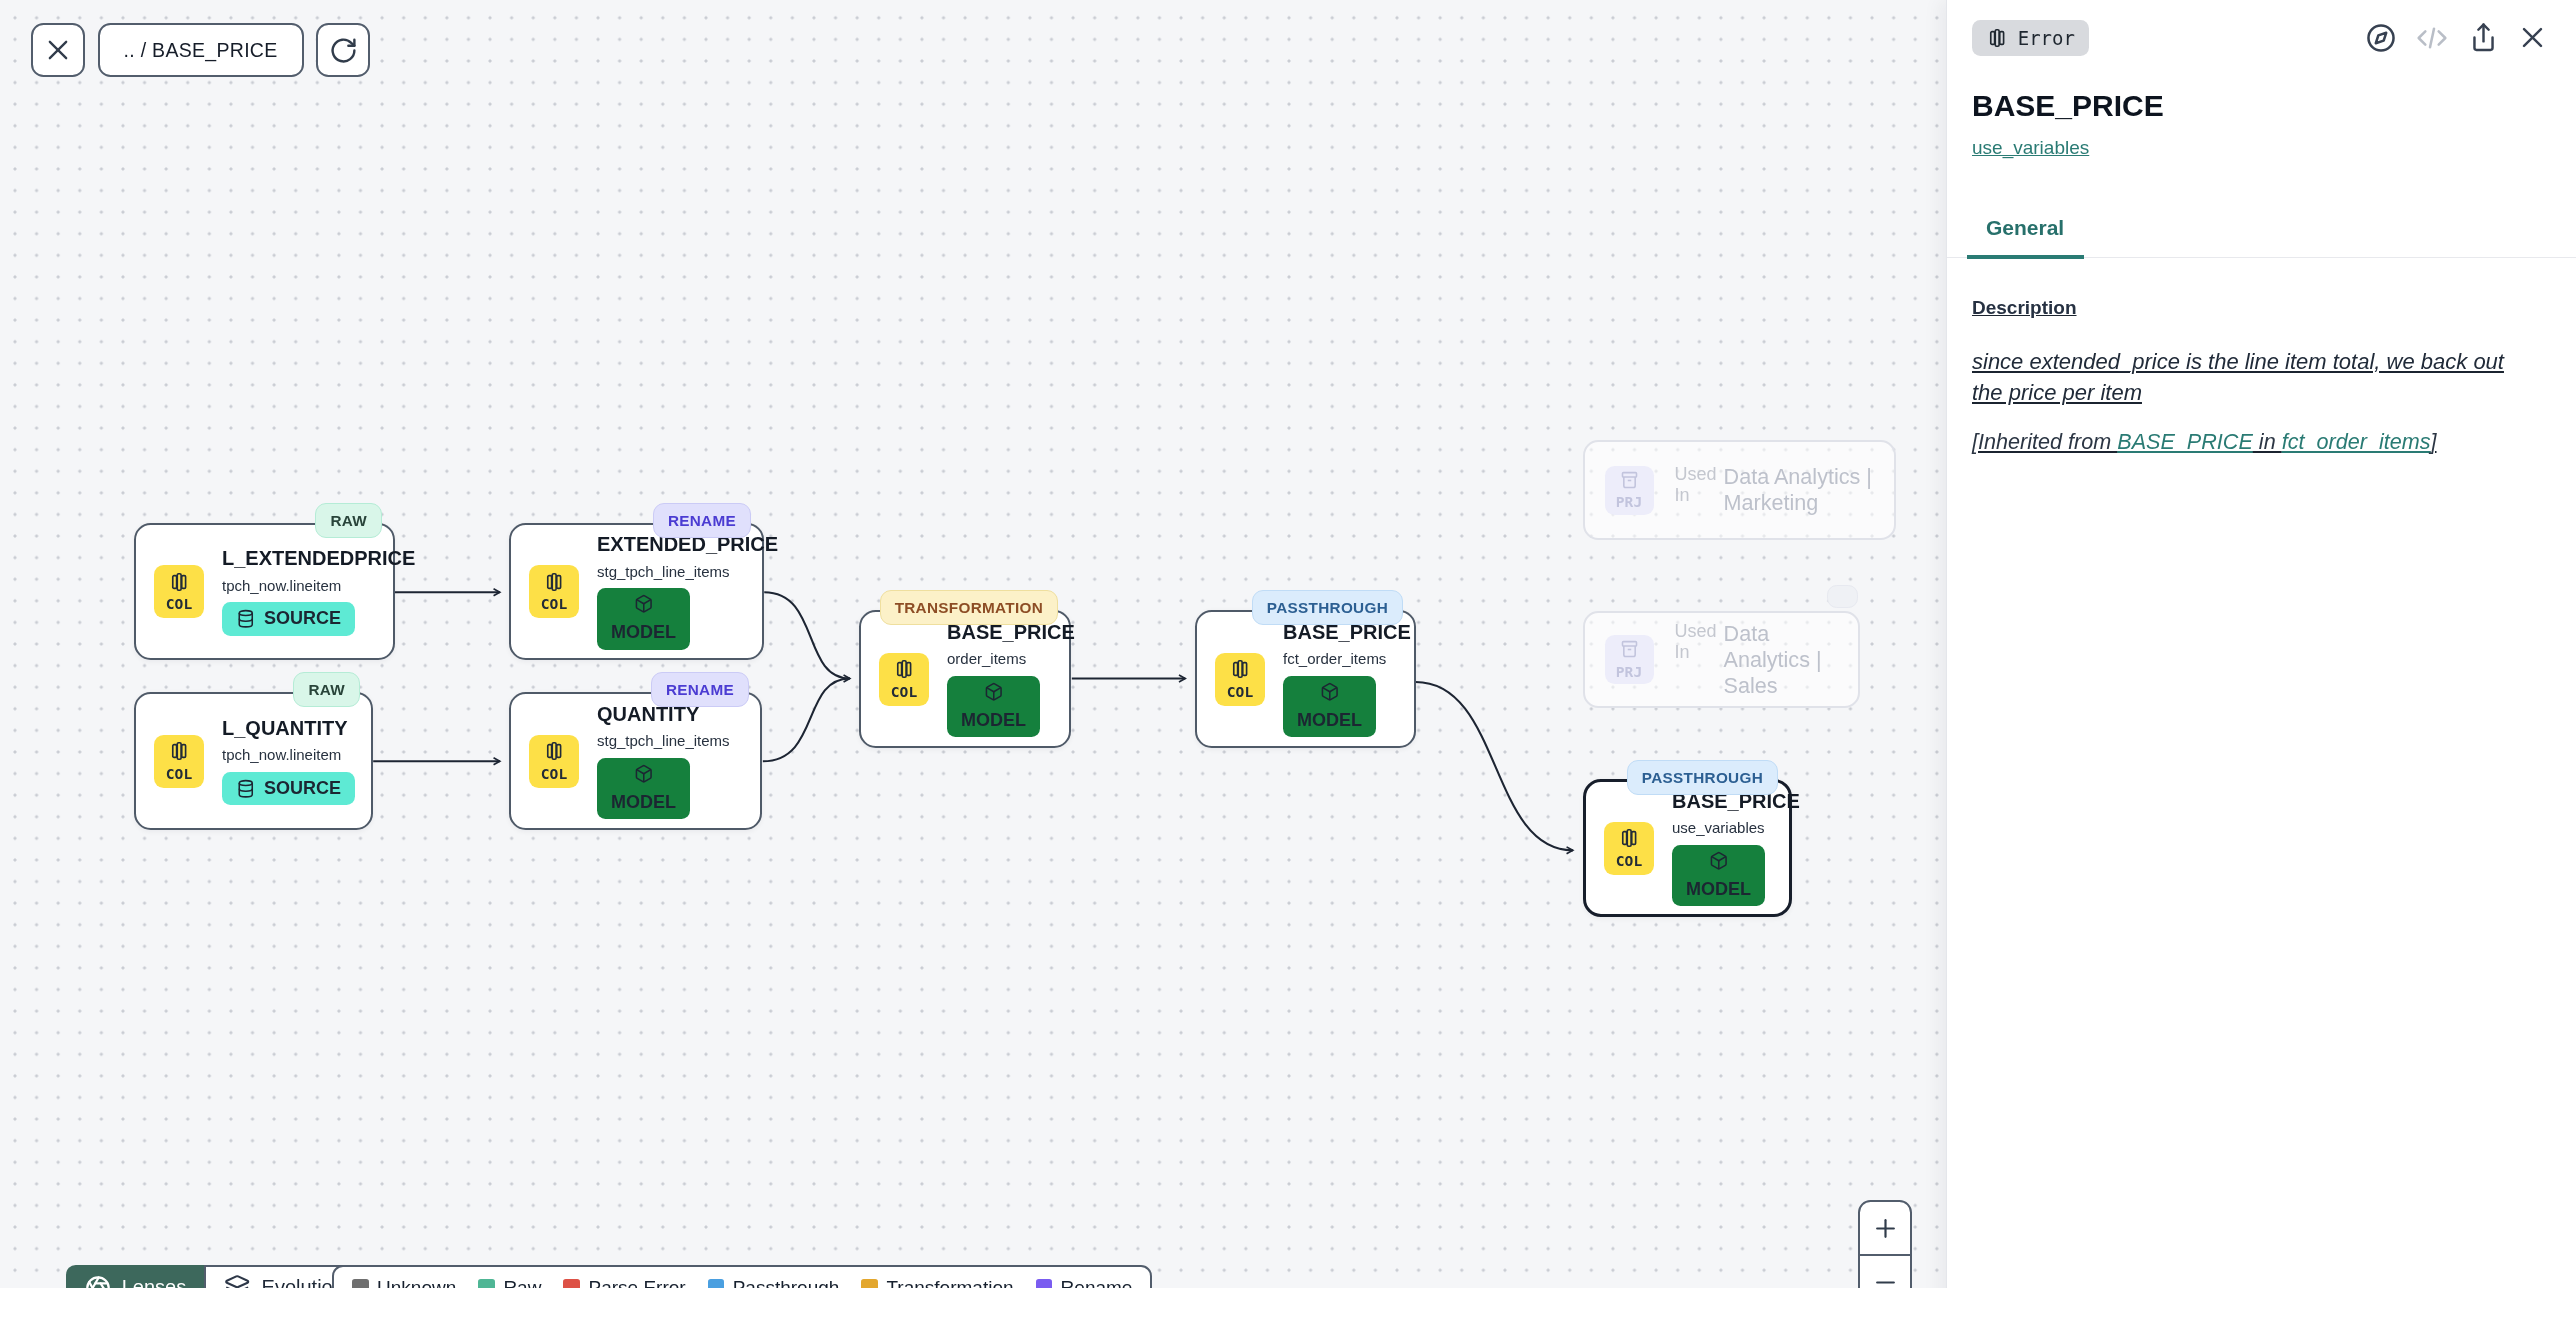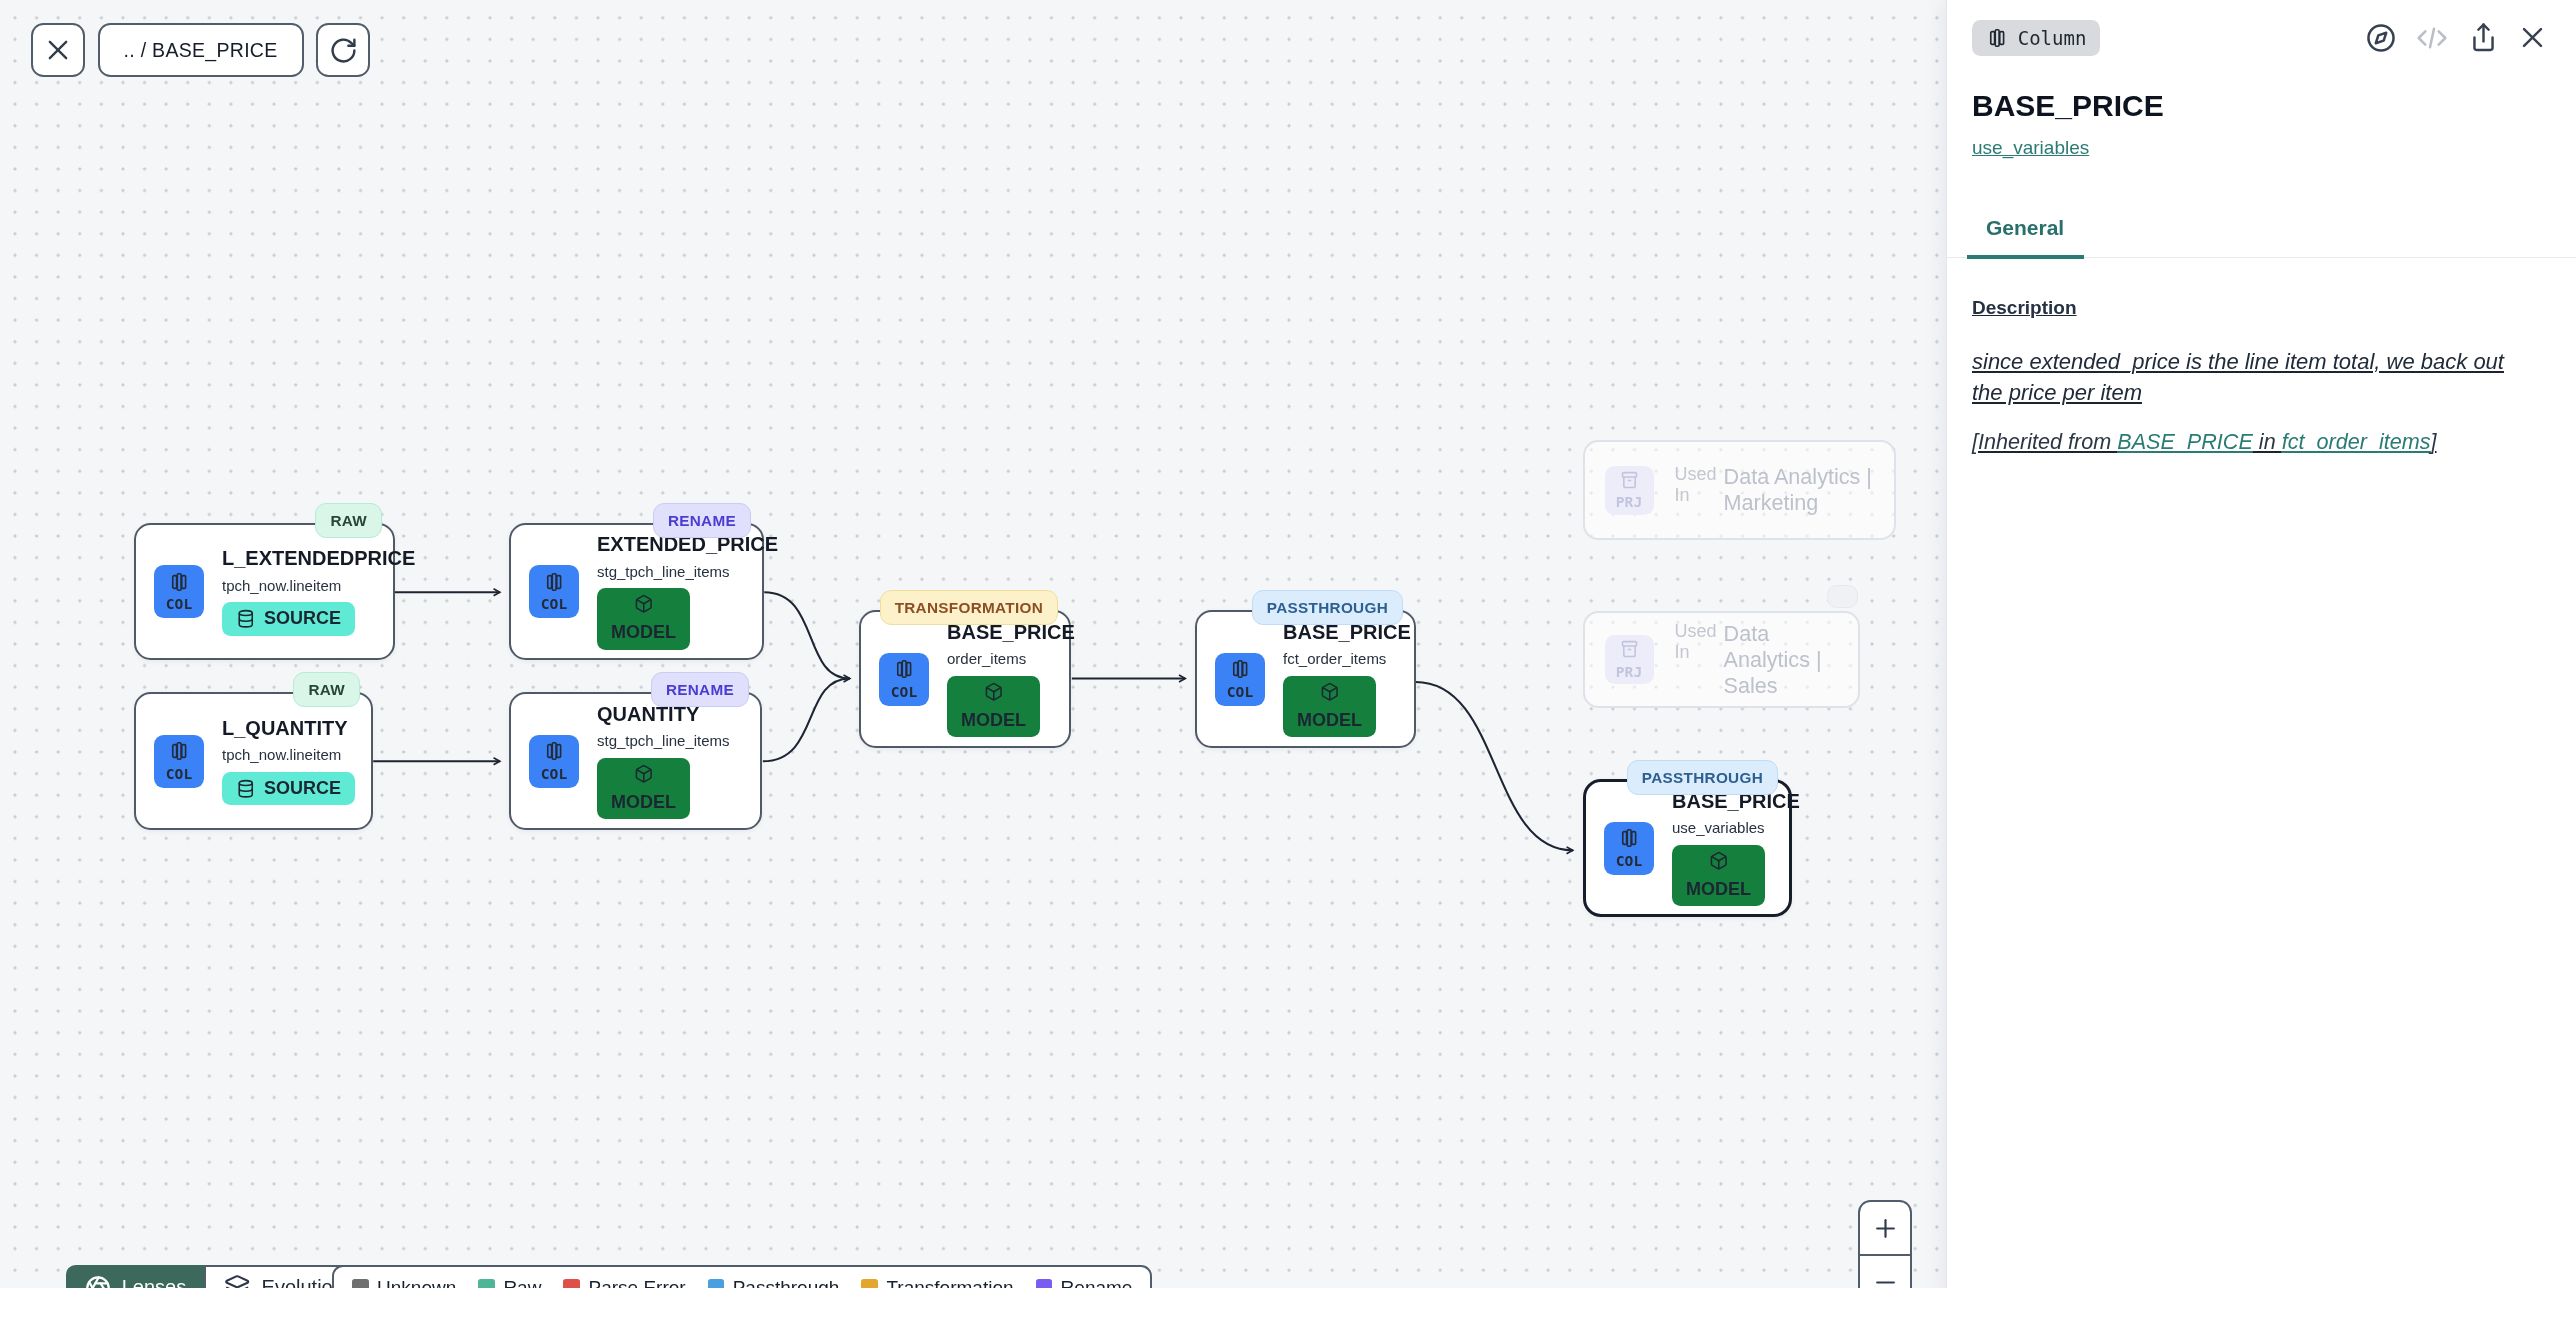--- a/index.html
+++ b/index.html
@@ -23,21 +23,21 @@
   
   .edges{position:absolute;left:0;top:0;z-index:1;}
   
   .node{
     position:absolute;background:#fff;border:2.1px solid #4f5a68;border-radius:16.7px;
     box-sizing:border-box;z-index:2;display:flex;align-items:center;gap:18px;padding:0 18px;
     box-shadow:0 1.4px 5.6px rgba(15,23,42,.05);cursor:pointer;
   }
   .node.selected{border:3.5px solid #171e2b;border-radius:18px;}
   .type-chip{
-    width:50px;height:53px;background:#3b82f6;border-radius:9.7px;flex:0 0 auto;
+    width:50px;height:53px;background:#fde047;border-radius:9.7px;flex:0 0 auto;
     display:flex;flex-direction:column;align-items:center;justify-content:center;gap:2.1px;
   }
   .type-chip span{font-family:"DejaVu Sans Mono",monospace;font-size:14.6px;font-weight:700;color:#222b37;}
   .node-main{display:flex;flex-direction:column;gap:6.3px;min-width:0;}
   .node-title{font-size:20px;font-weight:700;color:#141b26;white-space:nowrap;}
   .node-subtitle{font-size:15px;color:#27313f;white-space:nowrap;}
   .kind-pill{
     align-self:flex-start;display:flex;align-items:center;gap:8.4px;margin-top:2.1px;
     padding:6.3px 14px;border-radius:8.4px;font-size:18px;font-weight:700;color:#1c2632;
   }
@@ -425,21 +425,21 @@
   </div>
 
   <div class="panel">
     <div class="panel-header">
       <div class="type-badge">
         <svg class="icon" width="22" height="22" viewBox="0 0 24 24" fill="none" stroke="#1f2730" stroke-width="1.8">
             <rect x="5.2" y="5" width="4.2" height="14" rx="1.4"></rect>
             <rect x="10.1" y="3" width="4.2" height="18" rx="1.4"></rect>
             <rect x="15" y="5" width="4.2" height="14" rx="1.4"></rect>
           </svg>
-        <span>Column</span>
+        <span>Error</span>
       </div>
       <div class="panel-icons">
         <svg class="icon" width="32" height="32" viewBox="0 0 24 24" fill="none" stroke="#374151" stroke-width="1.9" stroke-linejoin="round">
             <circle cx="12" cy="12" r="9.4"></circle>
             <polygon points="15.9 8.1 14 14 8.1 15.9 10 10 15.9 8.1"></polygon>
           </svg>
         <svg class="icon" width="32" height="32" viewBox="0 0 24 24" fill="none" stroke="#b9bec7" stroke-width="1.9" stroke-linecap="round" stroke-linejoin="round">
             <polyline points="17 17 22 12 17 7"></polyline>
             <polyline points="7 7 2 12 7 17"></polyline>
             <line x1="13.5" y1="5" x2="10.5" y2="19"></line>

